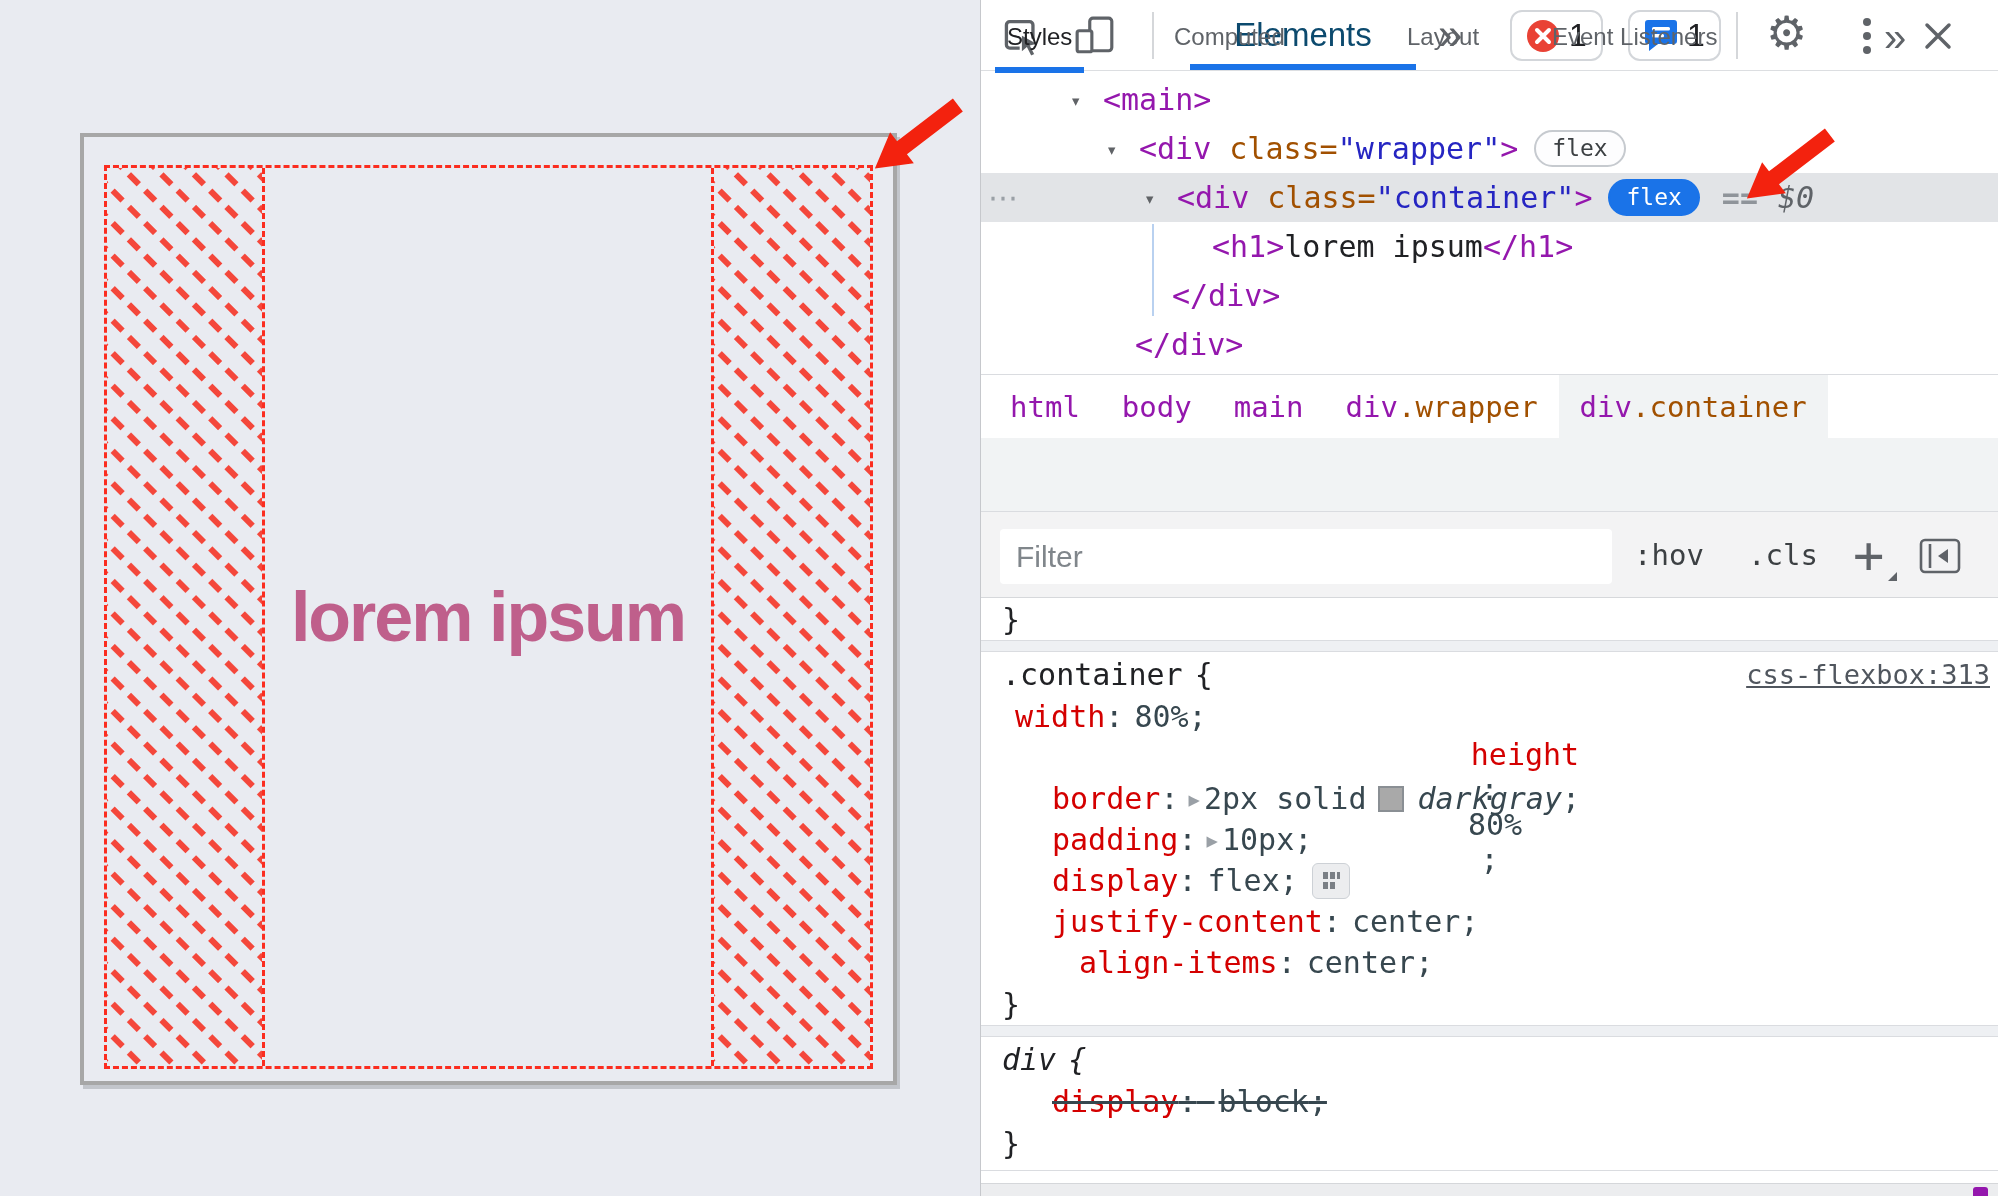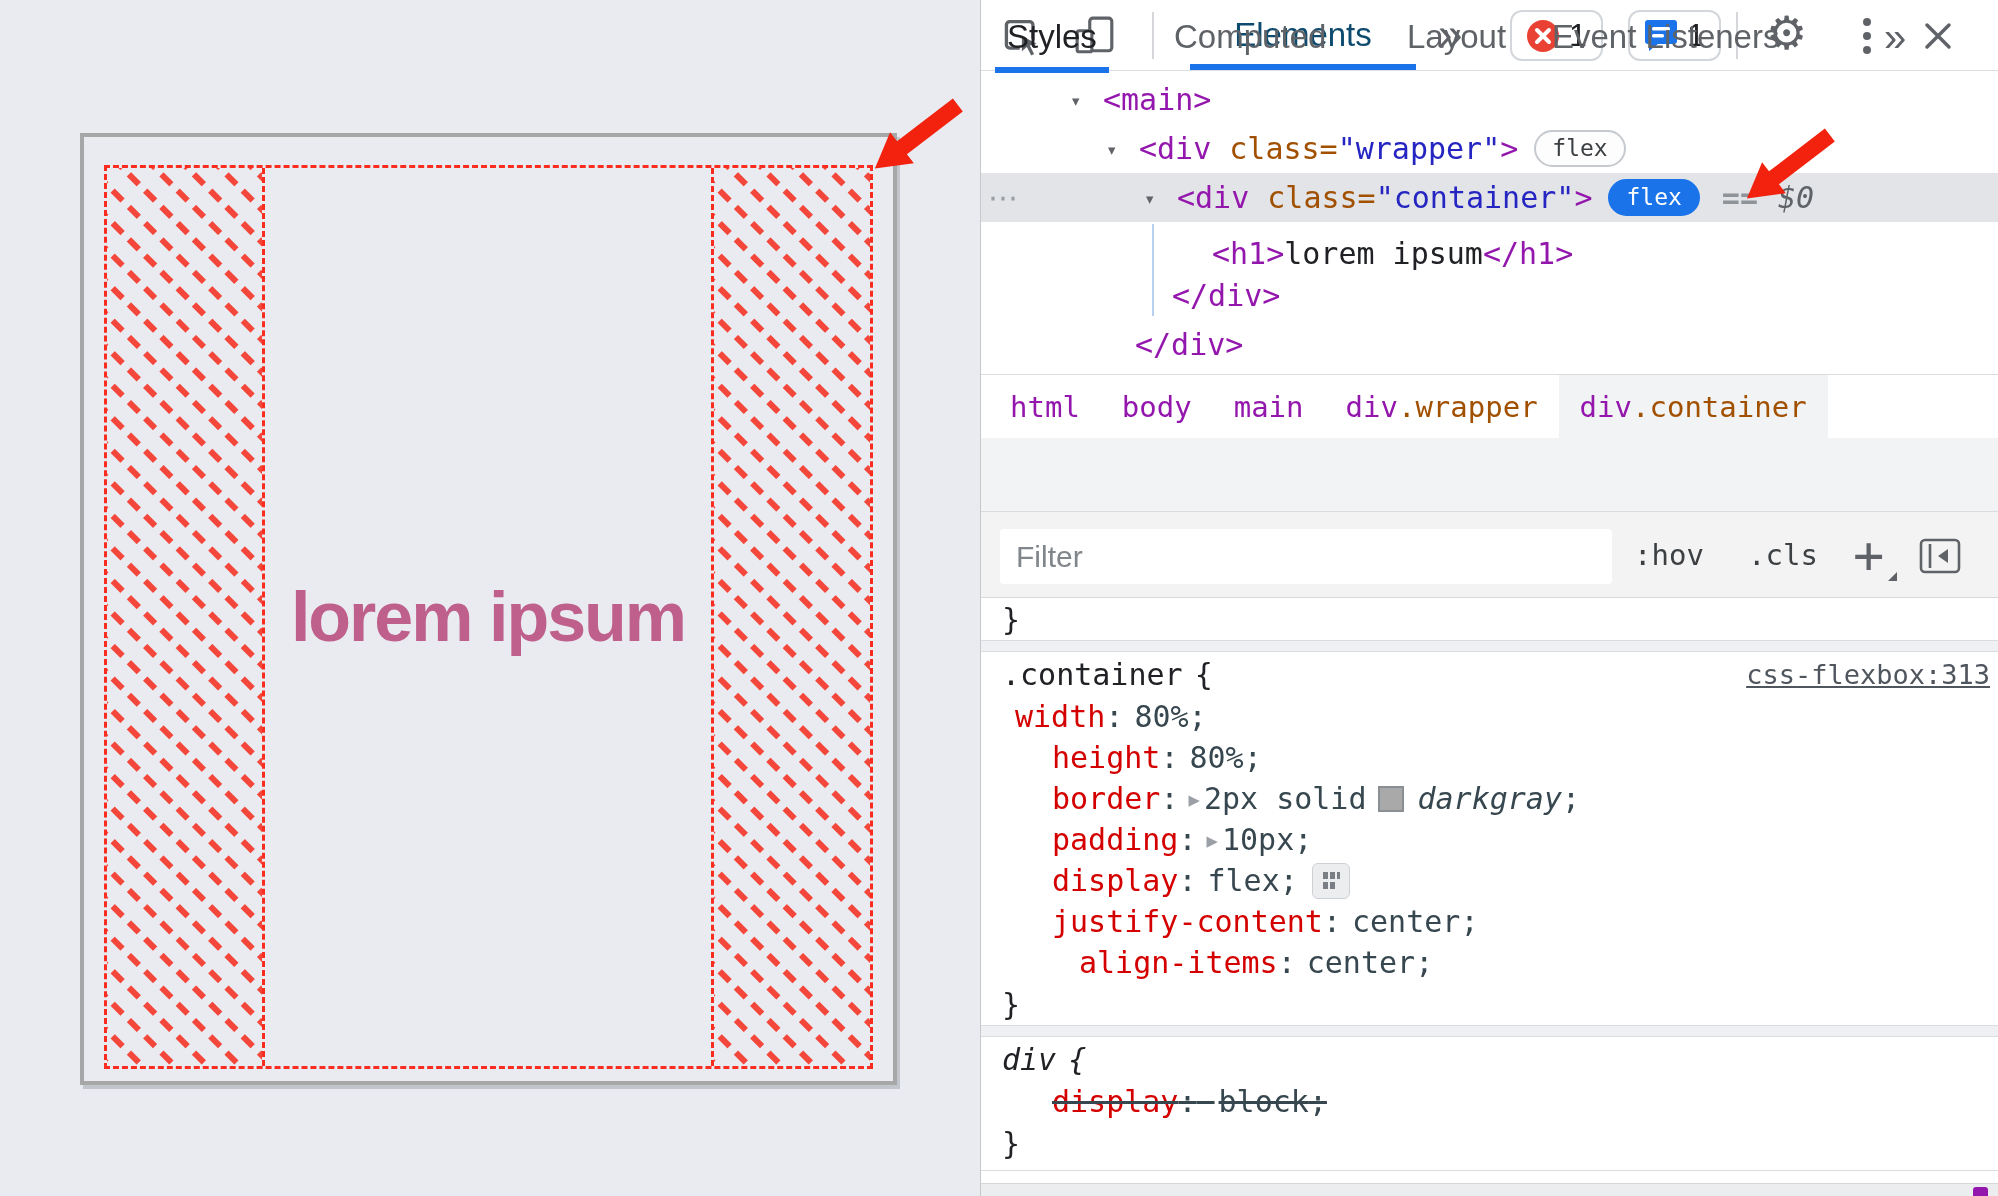--- a/index.html
+++ b/index.html
@@ -64,21 +64,21 @@
                border-top:1px solid #dadce0; display:flex; align-items:stretch; padding-left:8px;
                font-family:"DejaVu Sans Mono", monospace; font-size:29px; }
   .crumb { display:flex; align-items:center; padding:0 21px; color:#9417ad; }
   .crumb .cls-part { color:#a15000; }
   .crumb.selected { background:#f1f3f4; }
 
   
   .dt-paneltabs { position:absolute; left:981px; top:438px; width:1017px; height:74px;
                   background:#f1f3f4; border-bottom:1px solid #dadce0; }
   .ptab { position:absolute; top:0; height:73px; display:flex; align-items:center;
-          padding:0 12px; font-size:33px; color:#5f6368; }
+          padding:0 12px; font-size:24px; color:#5f6368; }
   .ptab.selected { color:#202124; }
   .ptab .tab-underline { height:6px; }
 
   
   .dt-filter { position:absolute; left:981px; top:512px; width:1017px; height:86px;
                background:#f3f3f4; border-bottom:1px solid #d6d8db; }
   .filter-input { position:absolute; left:19px; top:17px; width:612px; height:55px; border:none;
                   border-radius:4px; background:#fff; font-size:30px; color:#202124; padding:0 16px;
                   font-family:"Liberation Sans", sans-serif; }
   .filter-input::placeholder { color:#80868b; }
@@ -209,21 +209,21 @@
   </div>
 
   <div class="dom-row code" style="left:1144px; top:173px;">
     <span class="twisty">▾</span>
     <span class="t-tag code">&lt;div </span><span class="t-attr code">class=</span><span class="t-val code">"container"</span><span class="t-tag code">&gt;</span>
     <span class="flex-badge active">flex</span>
     <span class="dom-equals">==</span>
     <span class="dom-reveal">$0</span>
   </div>
 
-  <div class="dom-row code" style="left:1212px; top:222px;align-items:flex-end;">
+  <div class="dom-row code" style="left:1212px; top:222px;">
     <span class="t-tag code">&lt;h1&gt;</span><span class="t-text code">lorem ipsum</span><span class="t-tag code">&lt;/h1&gt;</span>
   </div>
 
   <div class="dom-row code" style="left:1172px; top:271px;">
     <span class="t-tag code">&lt;/div&gt;</span>
   </div>
   <div class="dom-row code" style="left:1135px; top:320px;">
     <span class="t-tag code">&lt;/div&gt;</span>
   </div>
 
@@ -287,21 +287,21 @@
       <a class="sheet-link">css-flexbox:313</a>
     </div>
 
     <div class="css-row" style="top:98px; height:41px;">
       <span class="p-name" style="margin-left:34px;">width</span>
         <span class="p-colon">:</span>
       <span class="p-val">80%</span>
         <span class="p-semi">;</span>
     </div>
 
-    <div class="css-row" style="top:139px; height:41px;">
+    <div class="css-row" style="top:139px; height:41px;flex-direction:column;">
       <span class="p-name" style="margin-left:71px;">height</span>
         <span class="p-colon">:</span>
       <span class="p-val">80%</span>
         <span class="p-semi">;</span>
     </div>
 
     <div class="css-row" style="top:180px; height:41px;">
       <span class="p-name" style="margin-left:71px;">border</span>
         <span class="p-colon">:</span>
       <span class="p-expand">▶</span>

